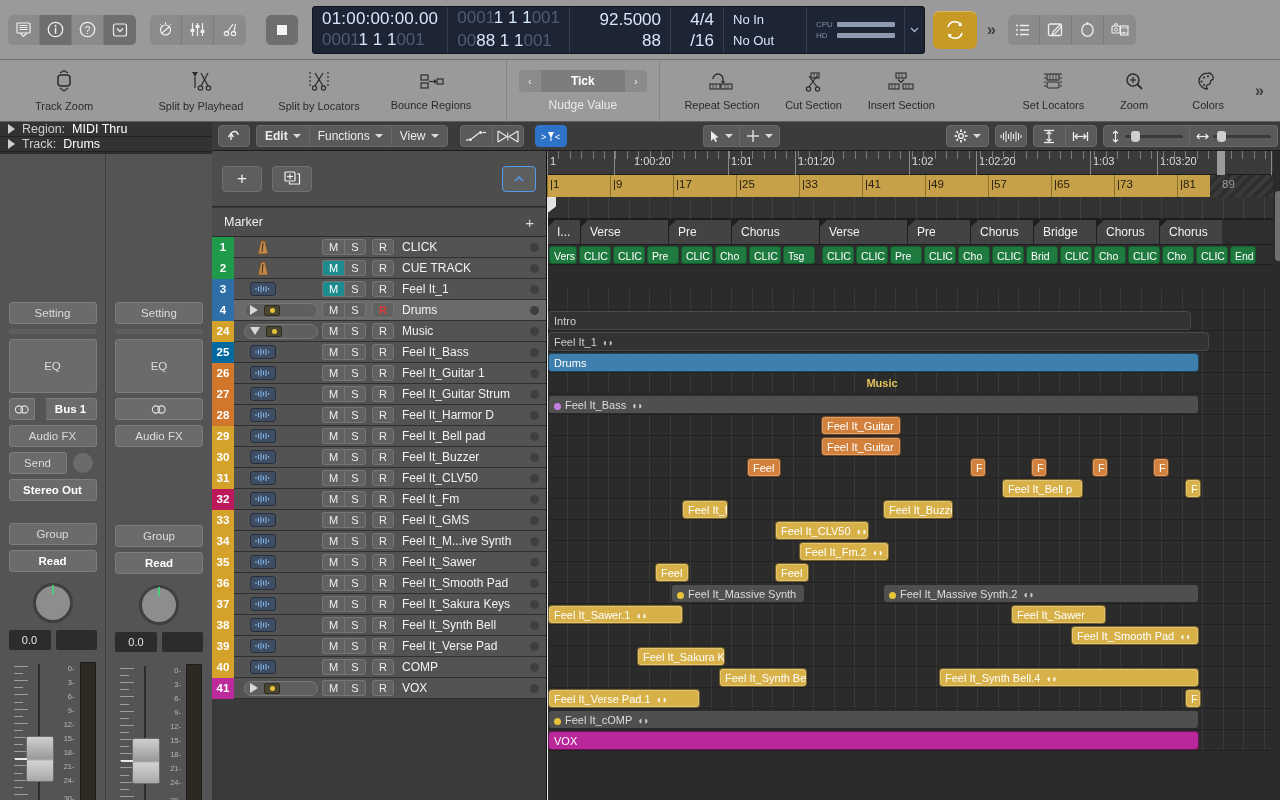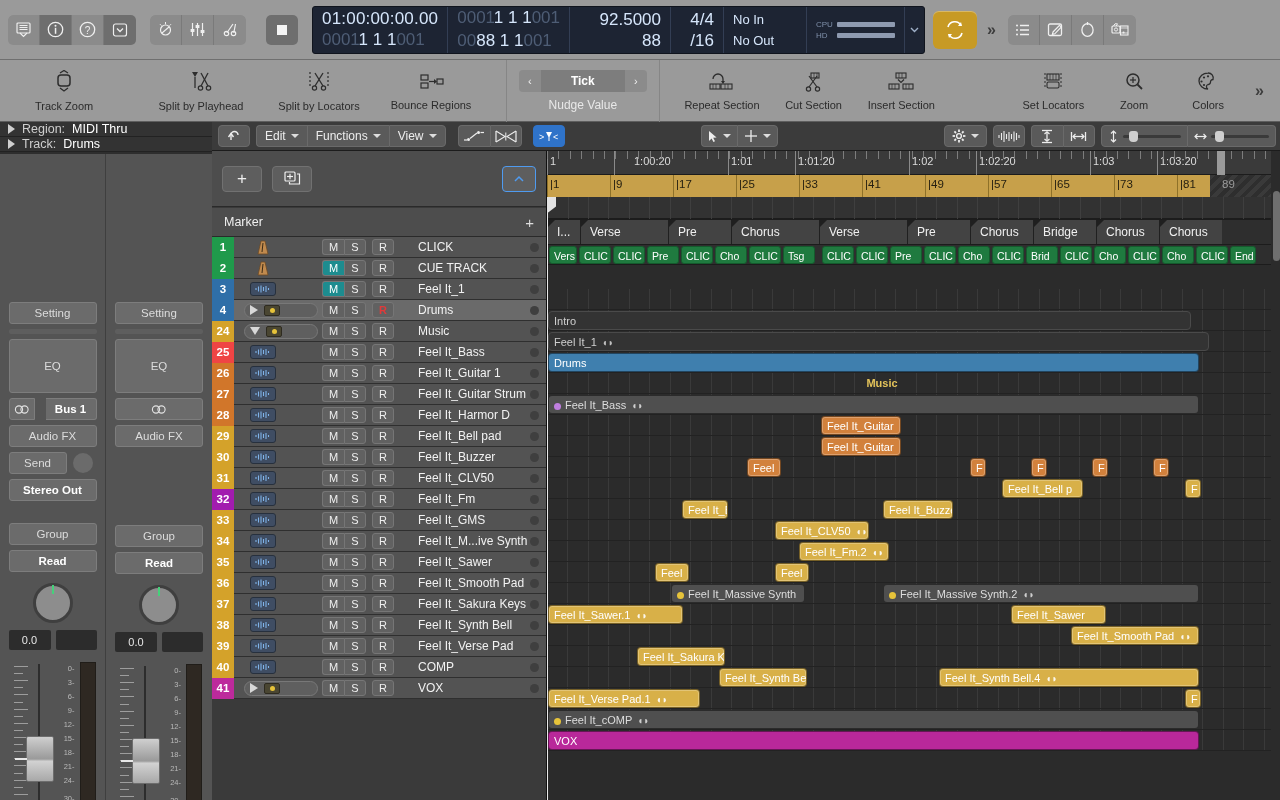--- a/index.html
+++ b/index.html
@@ -127,21 +127,21 @@
              padding:0 6px; gap:6px; border-bottom:1px solid #1c1c1c;}
   .ebtn { height:22px; background:#5a5a5a; border:1px solid #6a6a6a; border-radius:4px;
           display:flex;align-items:center;justify-content:center; gap:5px; padding:0 8px;
           color:#ededed; font-size:12px; cursor:pointer;}
   .ebtn.icon { width:32px; padding:0;}
   .ebtn.act { background:#2f73c9; border-color:#2f73c9; }
   .caret { width:0;height:0;border-top:4px solid #ddd;border-left:4px solid transparent;
            border-right:4px solid transparent; }
   .egroup { display:flex; }
   .egroup .ebtn { border-radius:0; border-right:none;}
-  .egroup .ebtn:first-child { border-radius:4px 0 0 4px;}
+  .egroup .ebtn:first-child { border-radius:4px 0 0 4px;font-weight:bold;}
   .egroup .ebtn:last-child { border-radius:0 4px 4px 0; border-right:1px solid #6a6a6a;}
   .slidectl { display:flex; align-items:center; gap:4px; height:22px; padding:0 6px;
               background:#5a5a5a; border:1px solid #6a6a6a; border-radius:4px;}
   .sldtrack { width:58px; height:3px; background:#3a3a3a; border-radius:2px; position:relative;}
   .sldthumb { position:absolute; top:-4px; width:9px; height:11px; background:#cfcfcf;
               border-radius:3px 3px 4px 4px;}
   #lowerrow { flex:1; display:flex; overflow:hidden; }
   
   #headers { width:335px; background:#3a3a3a; display:flex; flex-direction:column;
              border-right:1px solid #111; }
@@ -173,21 +173,21 @@
              display:flex;align-items:center;justify-content:center;}
   .folddot i { width:5px;height:5px;border-radius:50%;background:#e6c33a; display:block;}
   .msr { display:flex; margin-left:auto; }
   .msrbtn { width:22px;height:16px;background:#616161;border:1px solid #767676;color:#efefef;
             font-size:11px;display:flex;align-items:center;justify-content:center;cursor:pointer;}
   .msrbtn.m { border-radius:3px 0 0 3px; border-right:none;}
   .msrbtn.s { border-radius:0 3px 3px 0;}
   .msrbtn.on { background:#1d8c8f; color:#fff;}
   .msrbtn.r { border-radius:3px; margin-left:6px;}
   .msrbtn.rec { color:#e03a3a; font-weight:bold;}
-  .tname { width:136px; padding-left:24px; font-size:12px; color:#f2f2f2; white-space:nowrap;
+  .tname { width:136px; padding-left:8px; font-size:12px; color:#f2f2f2; white-space:nowrap;
            overflow:hidden; }
   .tdot { width:9px;height:9px;border-radius:50%;background:#3f3f3f; margin-right:7px;}
   
   #canvaswrap { flex:1; position:relative; background:#2b2b2b; overflow:hidden;}
   #ruler { height:24px; background:#3a3a3a; position:relative; border-bottom:1px solid #1c1c1c;}
   .rtick { position:absolute; top:0; width:1px; height:8px; background:#7d7d7d;}
   .rtick.maj { height:24px; background:#8a8a8a;}
   .rlabel { position:absolute; top:4px; font-size:11px; color:#dcdcdc; padding-left:3px;}
   #barrow { height:22px; position:relative; background:#323232;}
   #cyclezone { position:absolute; left:0; top:0; height:22px; background:#c7a04a;}
@@ -923,21 +923,21 @@
               </div>
               <div class="msr">
                 <div class="msrbtn m">M</div>
                 <div class="msrbtn s">S</div>
                 <div class="msrbtn r">R</div>
               </div>
               <div class="tname">Music</div>
               <div class="tdot"></div>
             </div>
             <div class="trackrow">
-              <div class="tnum" style="background:#ef4444">25</div>
+              <div class="tnum" style="background:#0369a1">25</div>
               <div class="ticon">
                 <span class="disc">
                   <svg width="18" height="8" viewBox="0 0 18 8">
                     <g stroke="#7fb2e8" stroke-width="1.1">
                       <line x1="2" y1="3" x2="2" y2="5"></line>
                       <line x1="4.5" y1="1.5" x2="4.5" y2="6.5"></line>
                       <line x1="7" y1="0.5" x2="7" y2="7.5"></line>
                       <line x1="9.5" y1="2" x2="9.5" y2="6"></line>
                       <line x1="12" y1="1" x2="12" y2="7"></line>
                       <line x1="14.5" y1="3" x2="14.5" y2="5"></line>
@@ -1091,21 +1091,21 @@
               </div>
               <div class="msr">
                 <div class="msrbtn m">M</div>
                 <div class="msrbtn s">S</div>
                 <div class="msrbtn r">R</div>
               </div>
               <div class="tname">Feel It_CLV50</div>
               <div class="tdot"></div>
             </div>
             <div class="trackrow">
-              <div class="tnum" style="background:#a21caf">32</div>
+              <div class="tnum" style="background:#be185d">32</div>
               <div class="ticon">
                 <span class="disc">
                   <svg width="18" height="8" viewBox="0 0 18 8">
                     <g stroke="#7fb2e8" stroke-width="1.1">
                       <line x1="2" y1="3" x2="2" y2="5"></line>
                       <line x1="4.5" y1="1.5" x2="4.5" y2="6.5"></line>
                       <line x1="7" y1="0.5" x2="7" y2="7.5"></line>
                       <line x1="9.5" y1="2" x2="9.5" y2="6"></line>
                       <line x1="12" y1="1" x2="12" y2="7"></line>
                       <line x1="14.5" y1="3" x2="14.5" y2="5"></line>

